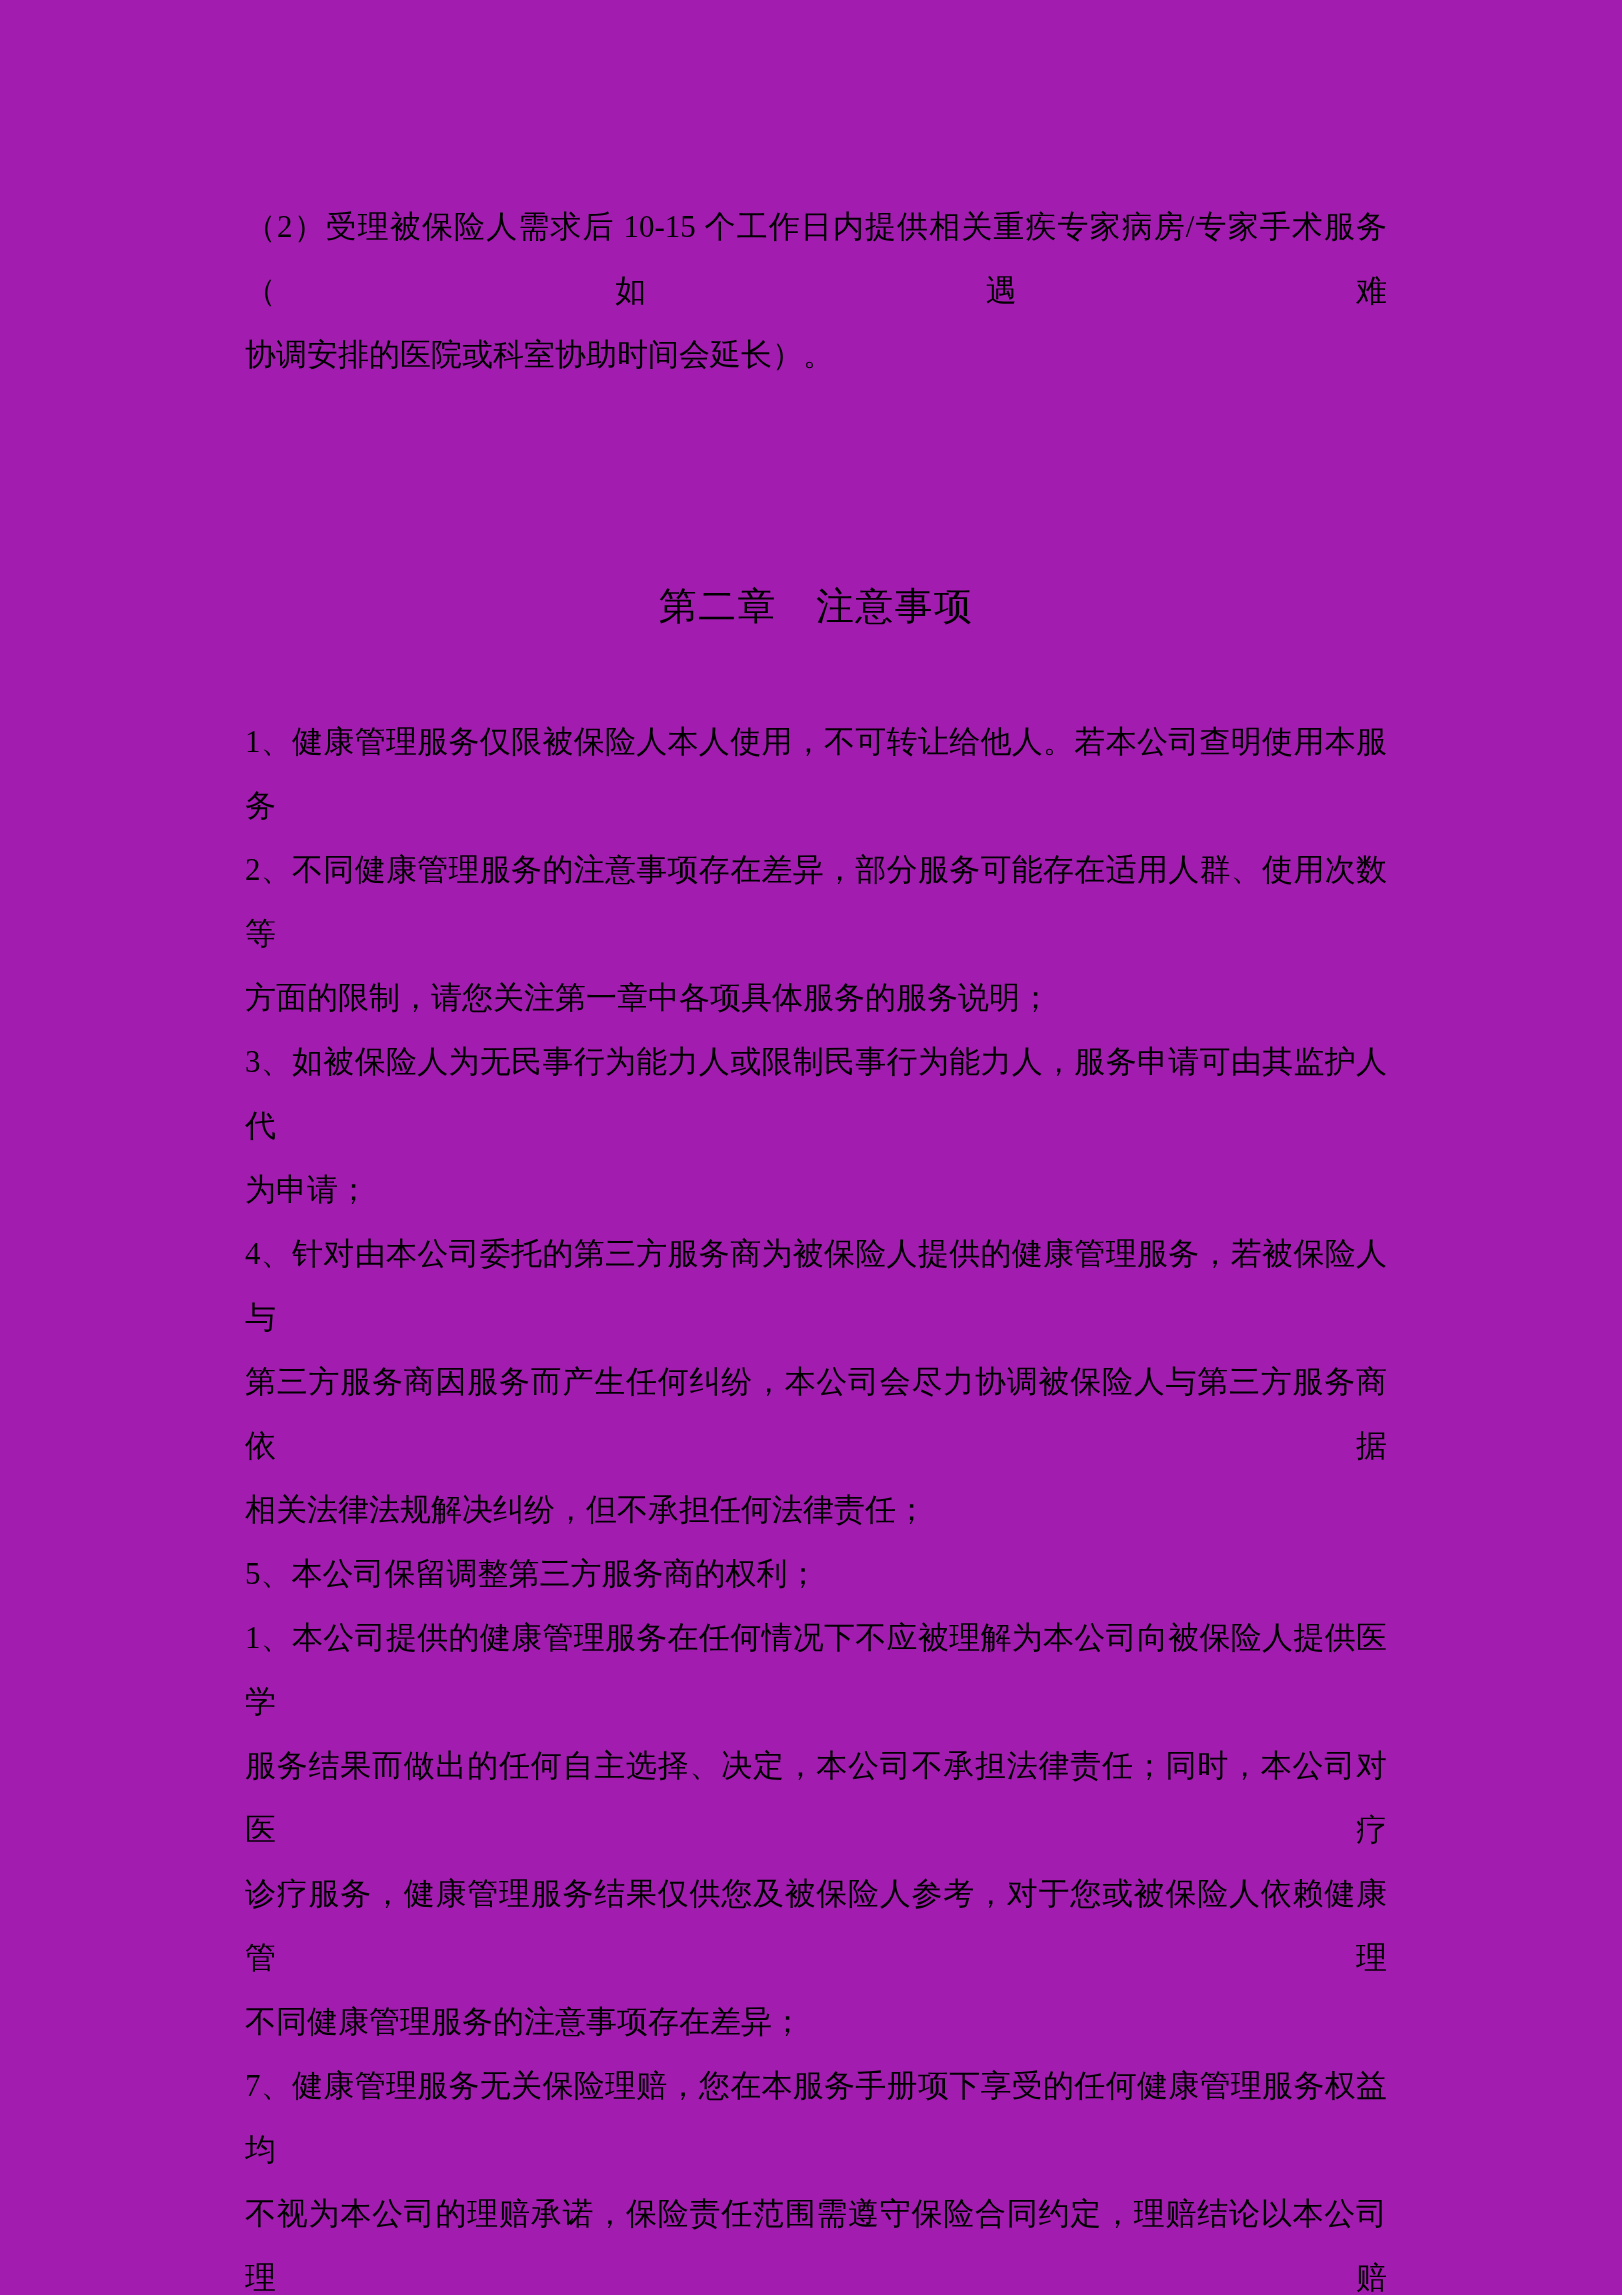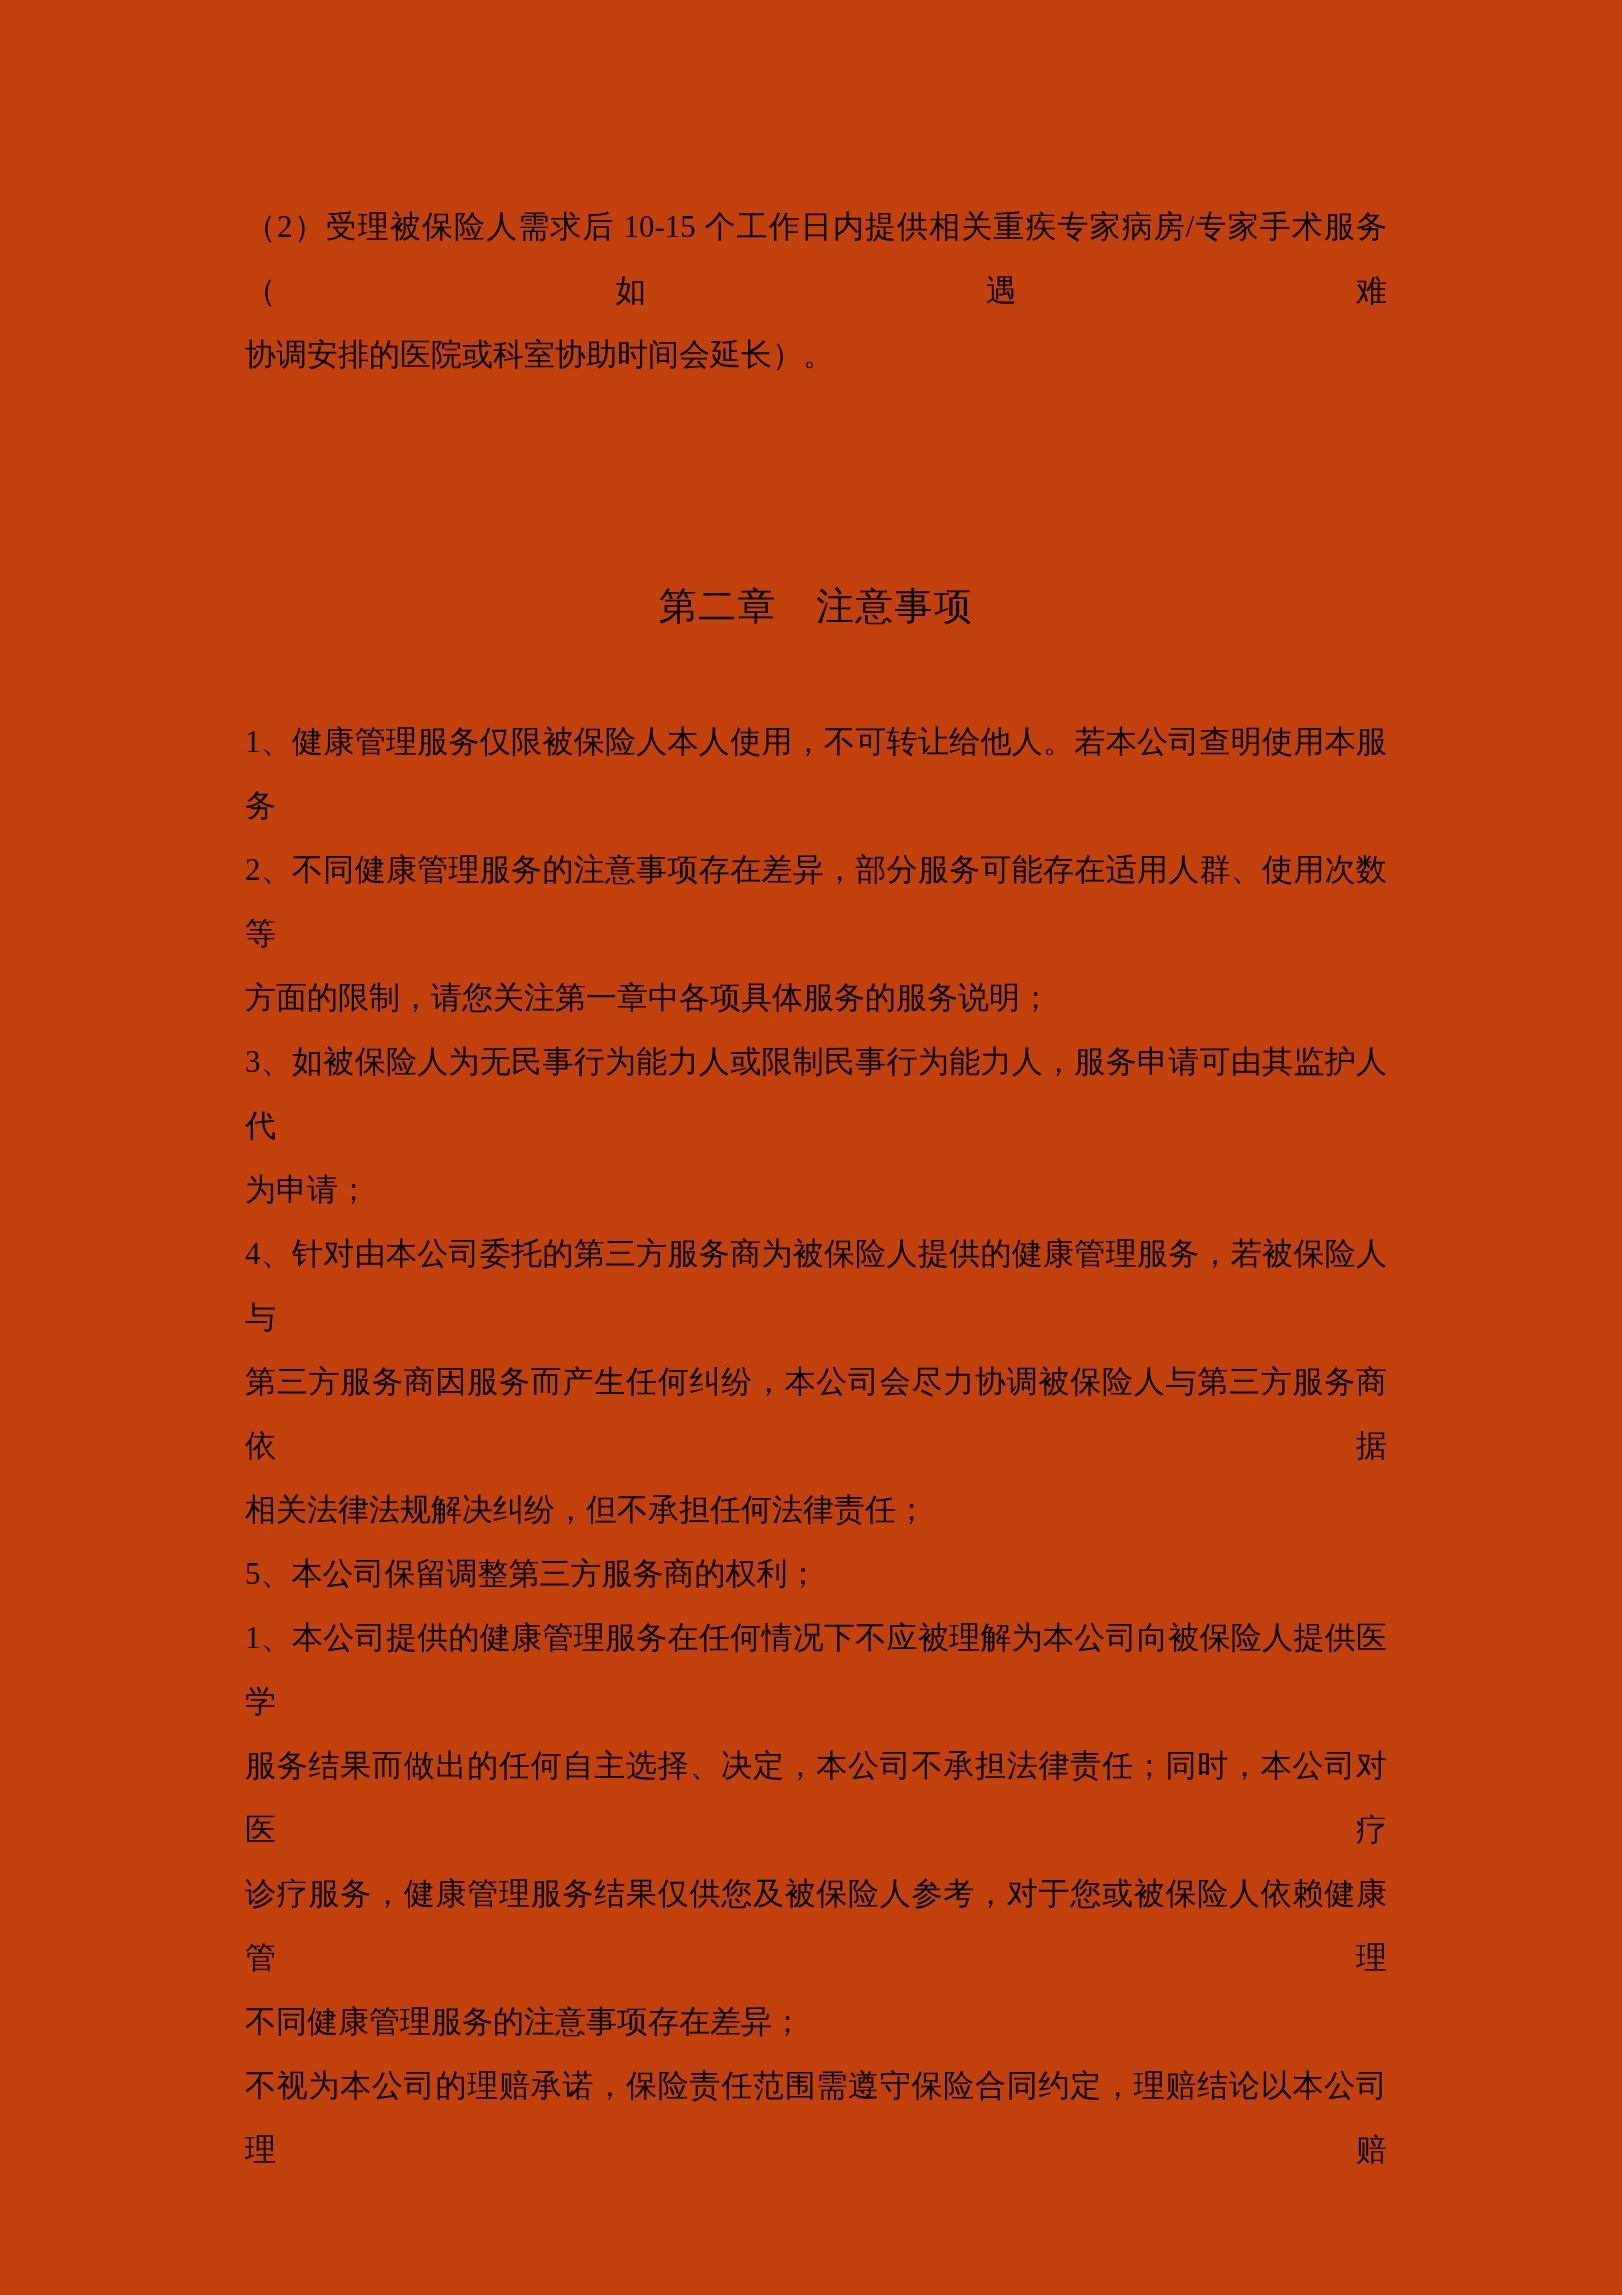--- a/index.html
+++ b/index.html
@@ -4,21 +4,21 @@
 <style>
   html, body {
     margin: 0;
     padding: 0;
     background: #ffffff;
   }
   .page {
     position: relative;
     width: 1623px;
     height: 2295px;
-    background: #c2410c;
+    background: #a21caf;
     color: #000000;
     font-family: "Liberation Serif", "DejaVu Serif", serif;
     overflow: hidden;
   }
   .text-block {
     position: absolute;
     left: 245px;
     width: 1142px;
     font-size: 31px;
     line-height: 64px;
@@ -68,17 +68,18 @@
       <div class="line jl">3、如被保险人为无民事行为能力人或限制民事行为能力人，服务申请可由其监护人代</div>
       <div class="line">为申请；</div>
       <div class="line jl">4、针对由本公司委托的第三方服务商为被保险人提供的健康管理服务，若被保险人与</div>
       <div class="line jl">第三方服务商因服务而产生任何纠纷，本公司会尽力协调被保险人与第三方服务商依据</div>
       <div class="line">相关法律法规解决纠纷，但不承担任何法律责任；</div>
       <div class="line">5、本公司保留调整第三方服务商的权利；</div>
       <div class="line jl">1、本公司提供的健康管理服务在任何情况下不应被理解为本公司向被保险人提供医学</div>
       <div class="line jl">服务结果而做出的任何自主选择、决定，本公司不承担法律责任；同时，本公司对医疗</div>
       <div class="line jl">诊疗服务，健康管理服务结果仅供您及被保险人参考，对于您或被保险人依赖健康管理</div>
       <div class="line">不同健康管理服务的注意事项存在差异；</div>
+      <div class="line jl">7、健康管理服务无关保险理赔，您在本服务手册项下享受的任何健康管理服务权益均</div>
       <div class="line jl">不视为本公司的理赔承诺，保险责任范围需遵守保险合同约定，理赔结论以本公司理赔</div>
     </div>
 
 </div>
 
 
 </body></html>

